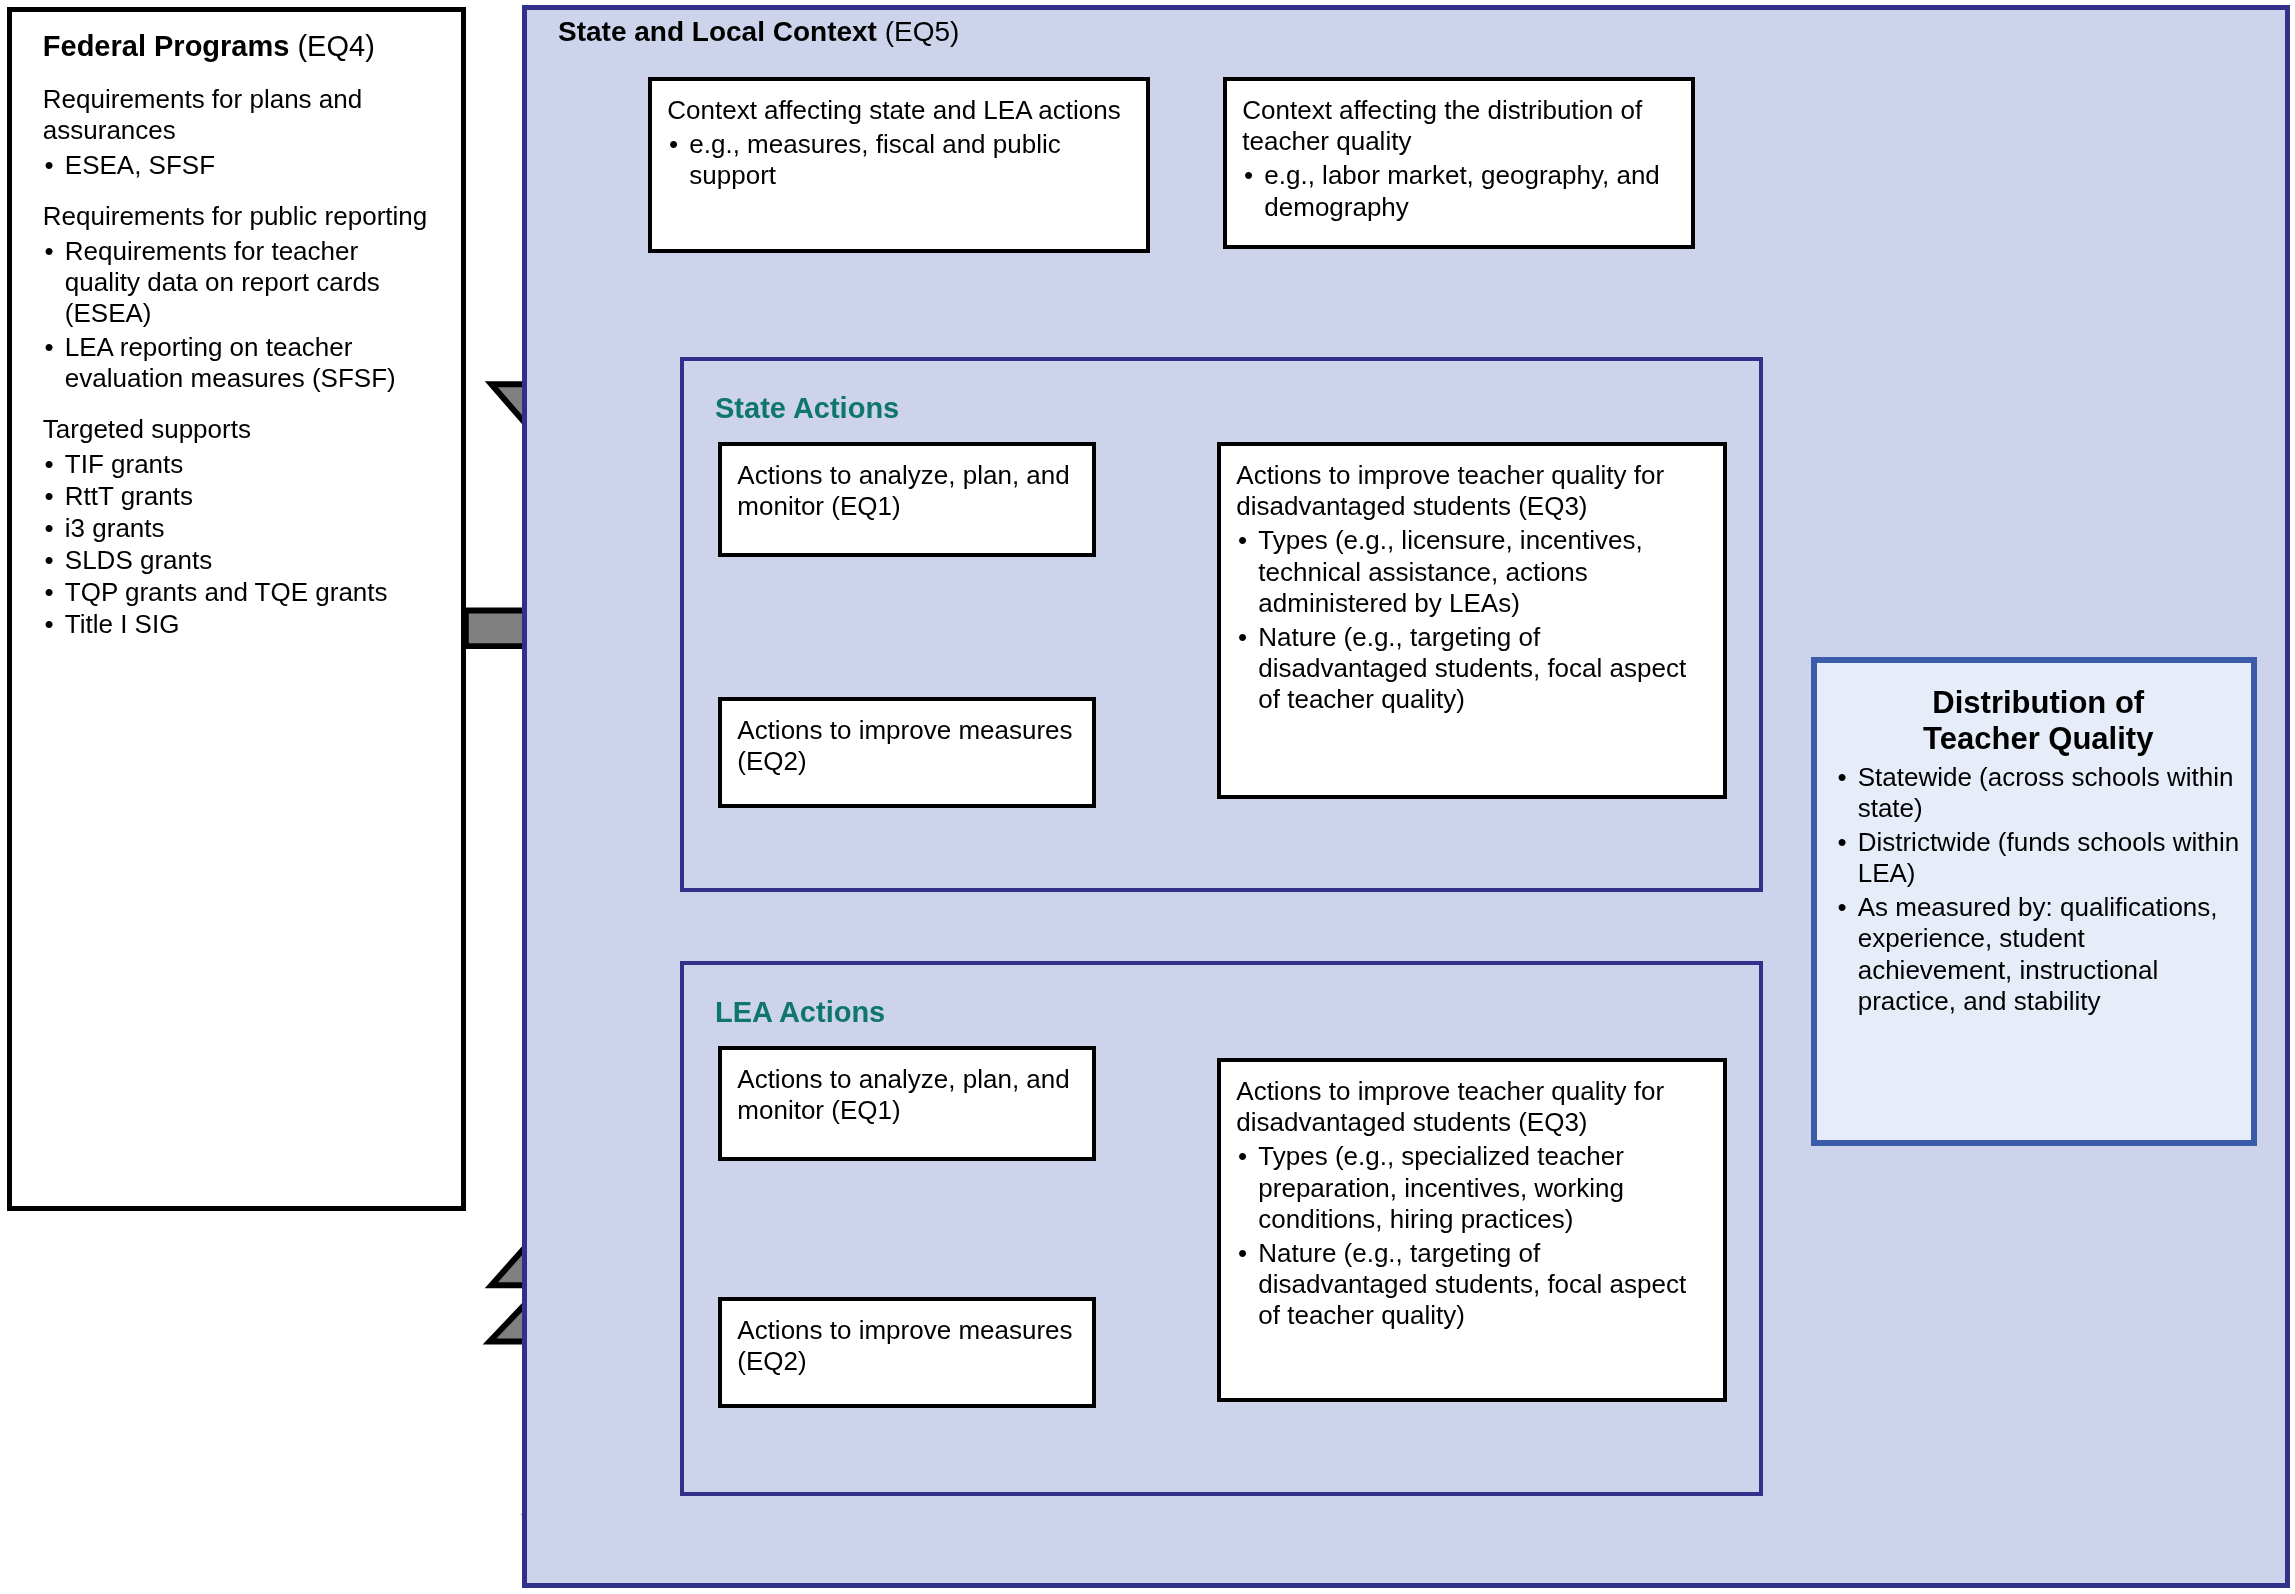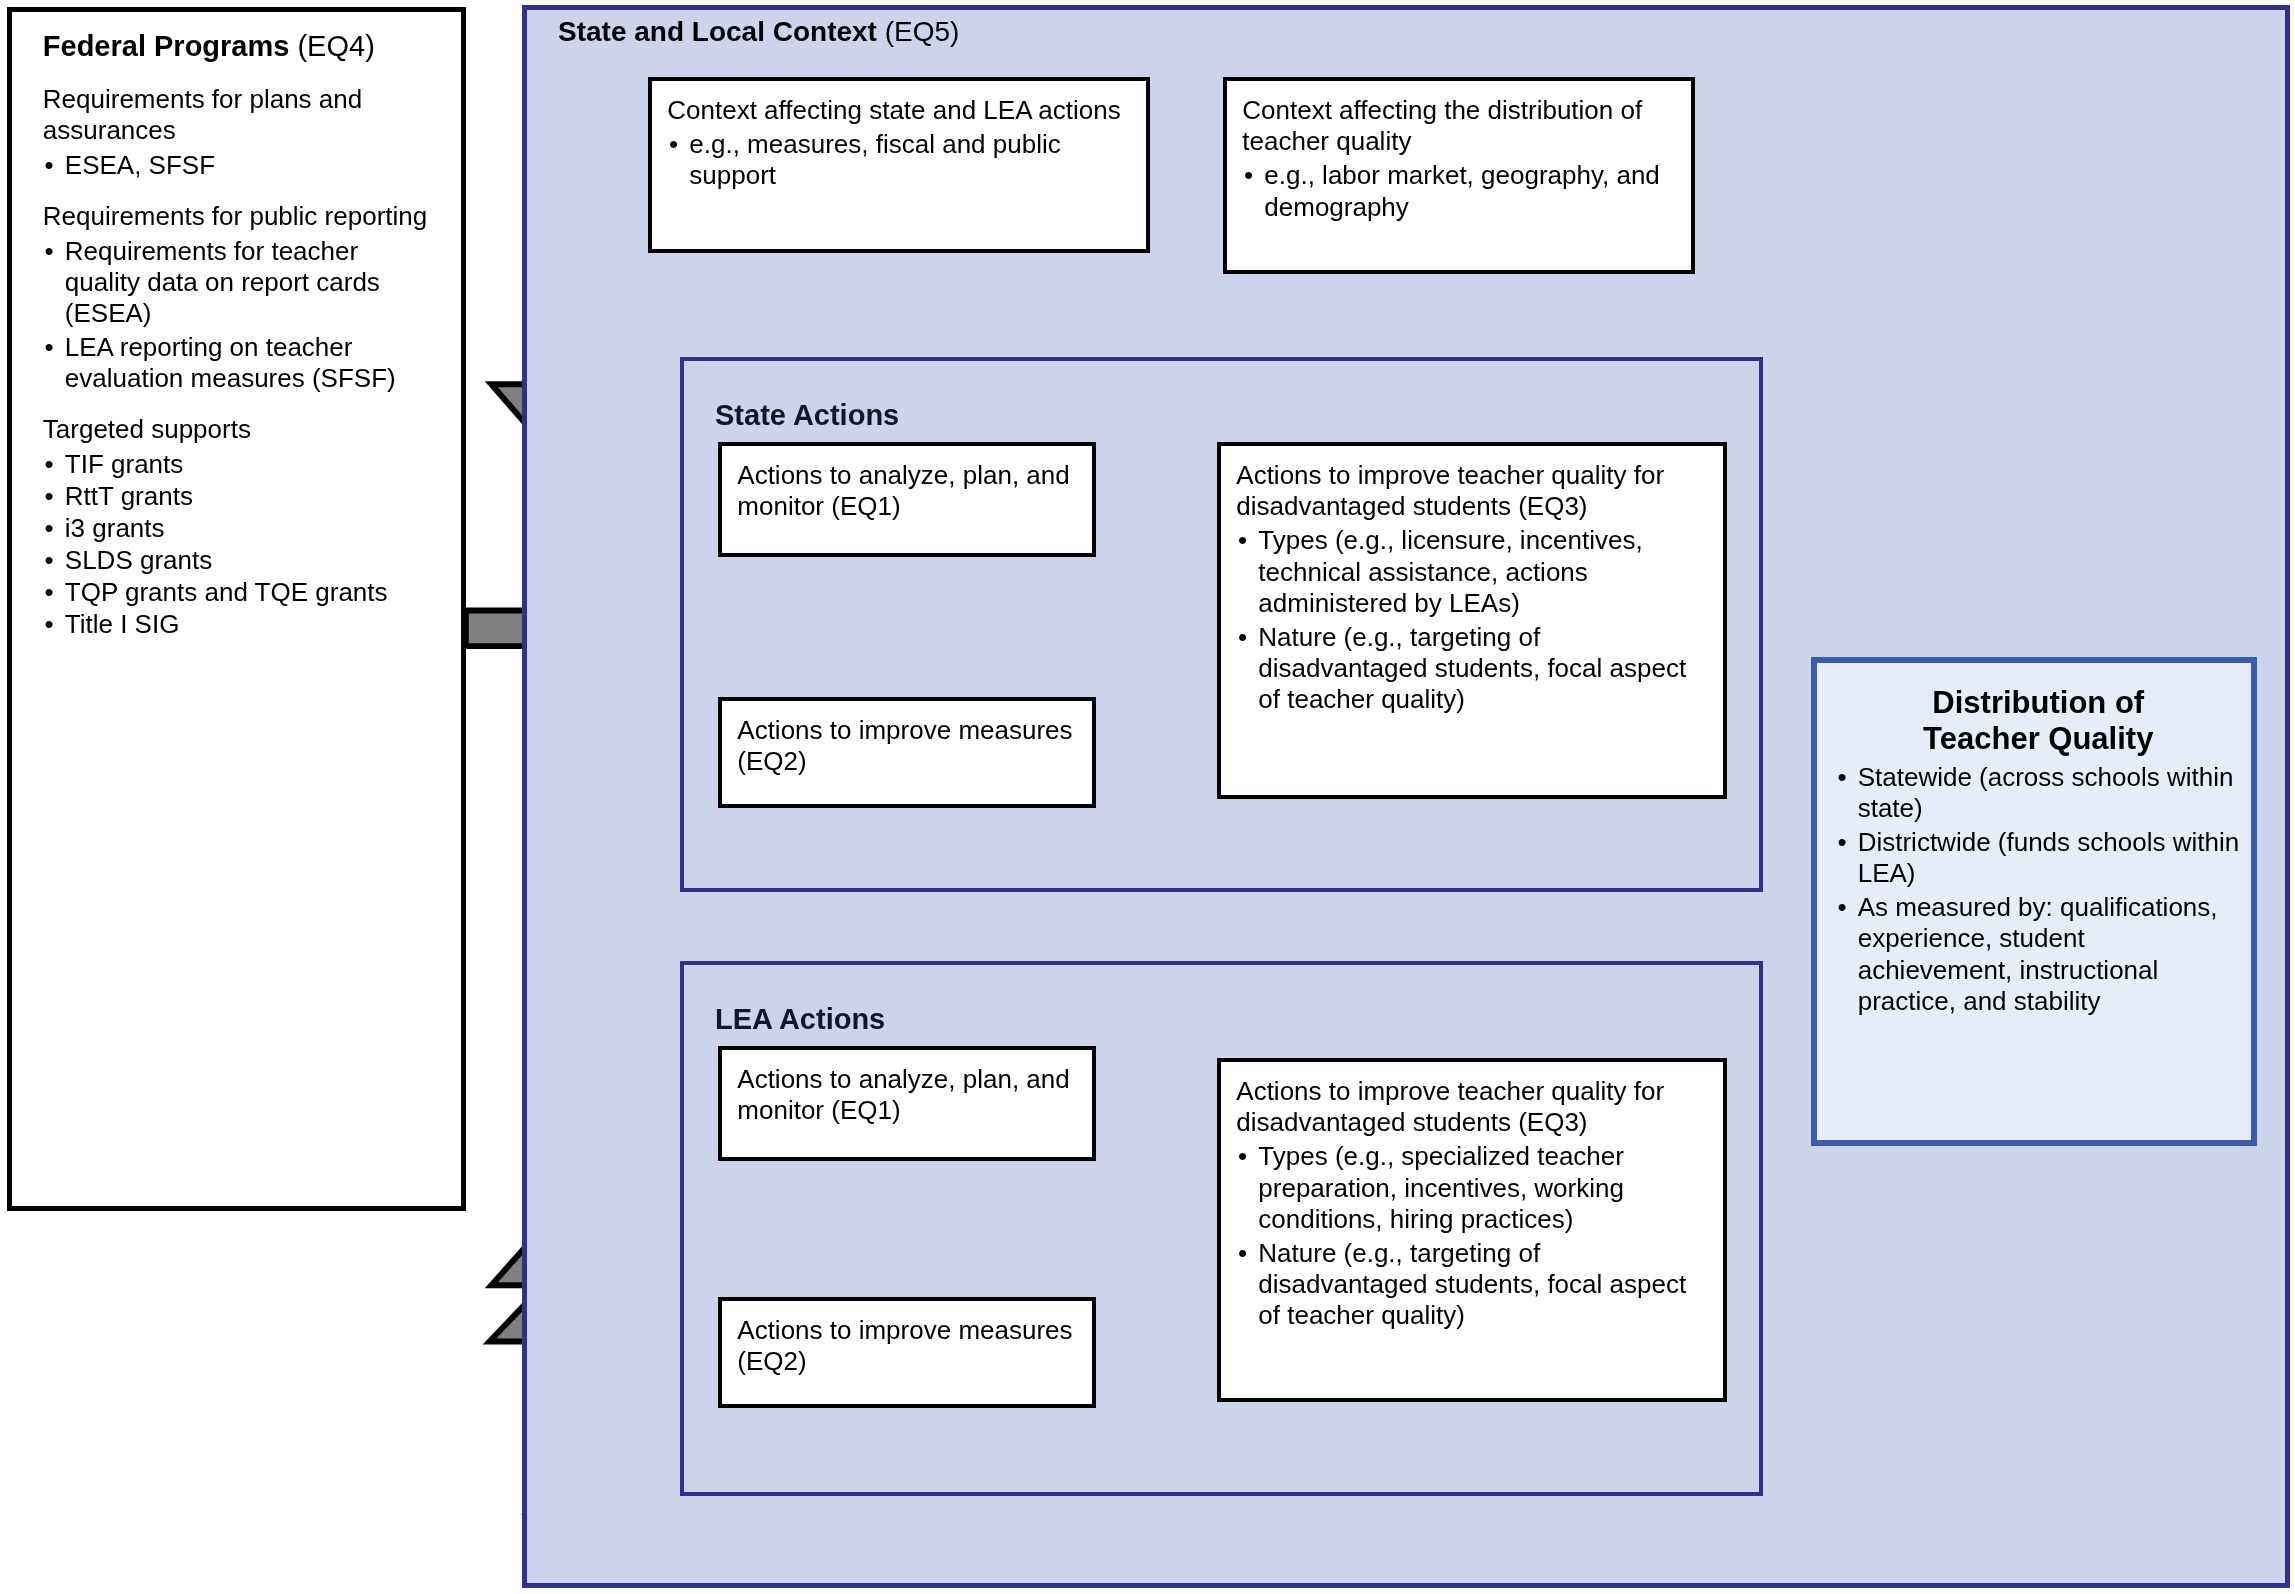--- a/index.html
+++ b/index.html
@@ -28,27 +28,27 @@
   ul.tight li{margin-top:0.9px;}
 
   
   .wbox{background:#ffffff;border:4.3px solid #000000;}
   .wbox .t{font-size:26px;line-height:1.2;color:#000;}
 
   .ctx-title{position:absolute;left:558px;top:16px;font-weight:bold;font-size:28px;}
   .ctx-title .norm{font-weight:normal;}
 
   .box-ctx-state{left:648px;top:77px;width:502px;height:176px;}
-  .box-ctx-dist{left:1223px;top:77px;width:472px;height:197px;}
+  .box-ctx-dist{left:1223px;top:77px;width:472px;height:172px;}
 
   
   .grp{position:absolute;border:4.3px solid #31318c;background:#ccd3ea;}
   .grp-state{left:680px;top:357px;width:1075px;height:527px;}
   .grp-lea{left:680px;top:961px;width:1075px;height:527px;}
-  .grp-title{position:absolute;left:31px;top:38px;font-weight:bold;font-size:29px;color:#0f172a;}
+  .grp-title{position:absolute;left:31px;top:31px;font-weight:bold;font-size:29px;color:#0f766e;}
 
   .box-eq1{left:718px;top:442px;width:378px;height:115px;}
   .box-eq2{left:718px;top:697px;width:378px;height:111px;}
   .box-eq3{left:1217px;top:442px;width:510px;height:357px;}
   .box-eq1b{left:718px;top:1046px;width:378px;height:115px;}
   .box-eq2b{left:718px;top:1297px;width:378px;height:111px;}
   .box-eq3b{left:1217px;top:1058px;width:510px;height:344px;}
 
   .box-dist{left:1811px;top:657px;width:446px;height:489px;background:#e6ecf8;
             border:6px solid #3b5ca8;}

